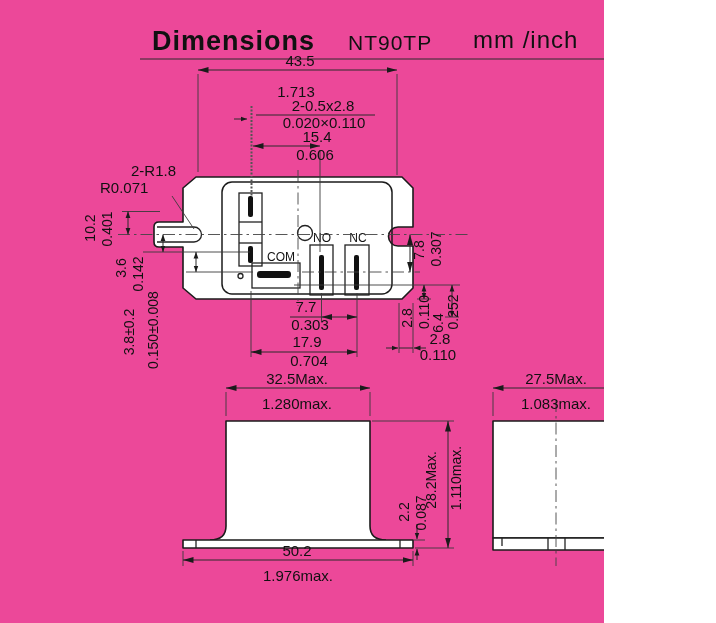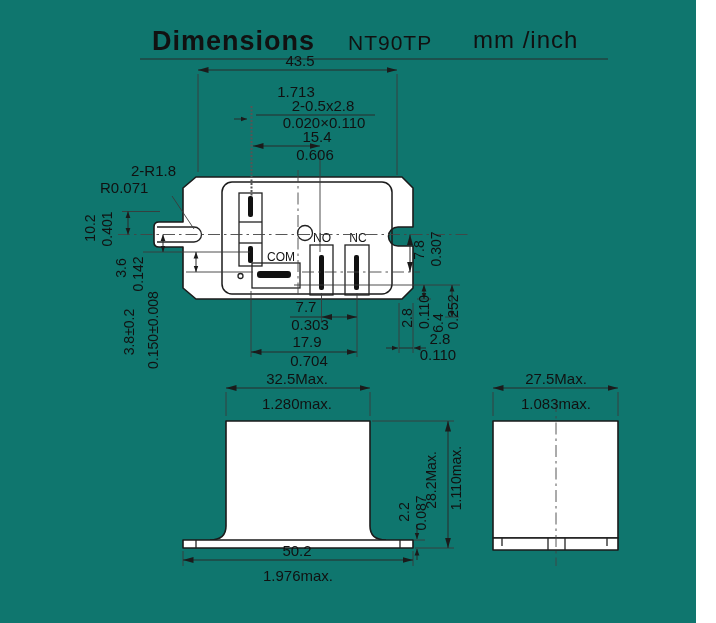--- a/index.html
+++ b/index.html
@@ -1,16 +1,16 @@
 <!DOCTYPE html>
 <html><head>
 <meta charset="utf-8">
 <style>
   html,body{margin:0;padding:0;background:#ffffff;}
-  .page{position:relative;width:696px;height:623px;background:#0f766e;overflow:hidden;
+  .page{position:relative;width:604px;height:623px;background:#ec4899;overflow:hidden;
         font-family:"Liberation Sans","DejaVu Sans",sans-serif;}
   svg{display:block;}
   svg text{fill:#111;font-family:"Liberation Sans","DejaVu Sans",sans-serif;}
   .t-main{font-size:27px;font-weight:bold;letter-spacing:1px;}
   .t-model{font-size:21px;letter-spacing:1px;}
   .t-units{font-size:24px;letter-spacing:1px;}
   .dim{font-size:15px;}
   .dims{font-size:14px;}
   .pinlbl{font-size:12px;}
   .outline{fill:#fff;stroke:#1b1b1b;stroke-width:1.6;stroke-linejoin:round;}

